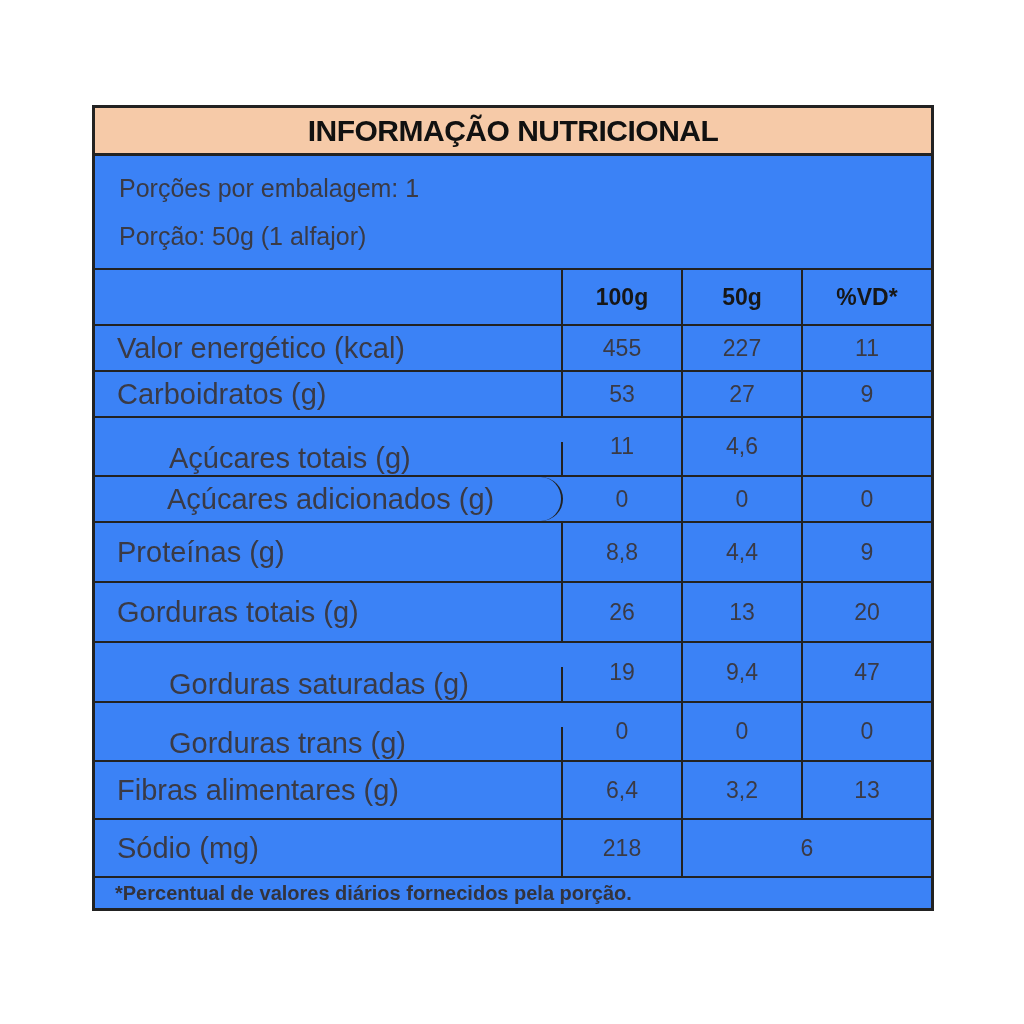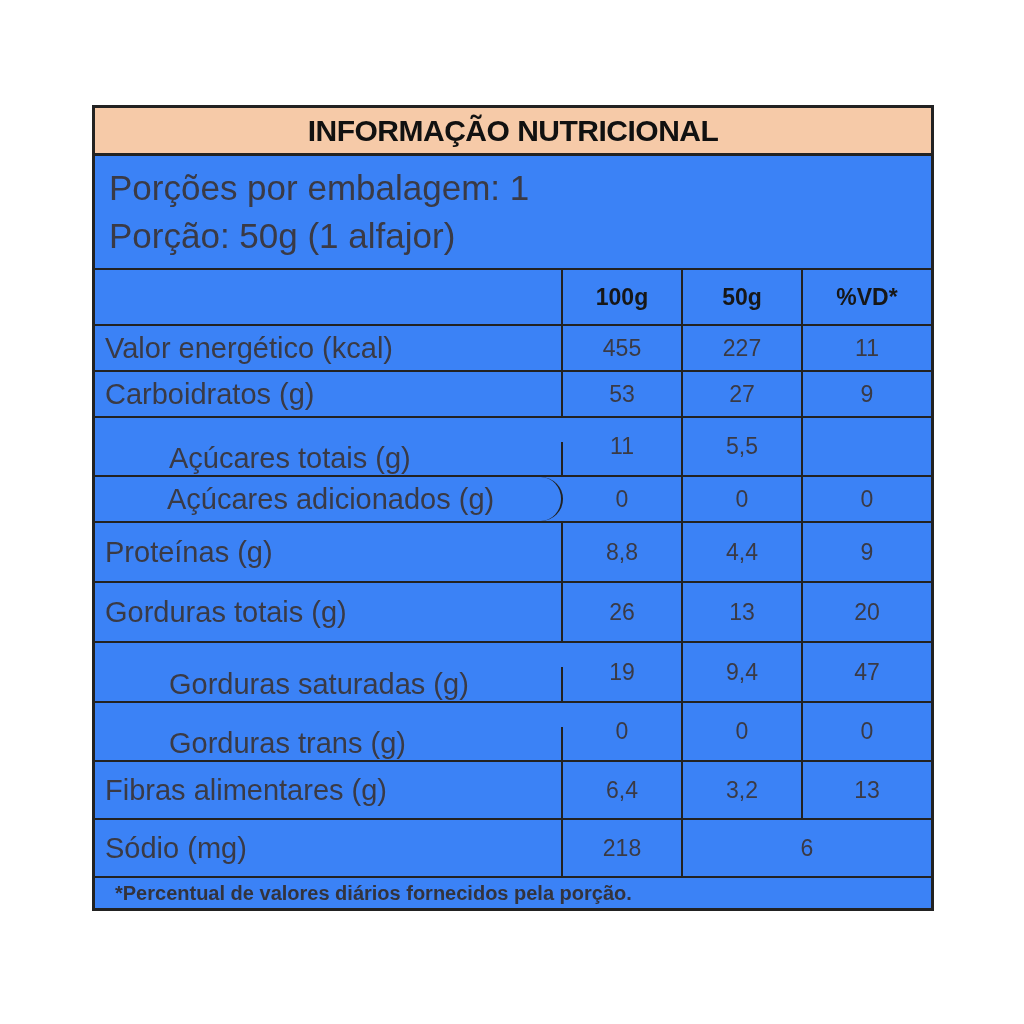--- a/index.html
+++ b/index.html
@@ -36,22 +36,22 @@
     align-items: center;
     justify-content: center;
     font-size: 30px;
     font-weight: bold;
     letter-spacing: -0.5px;
     color: var(--title-text);
   }
   .info-block {
     flex: 0 0 114px;
     border-bottom: 2px solid var(--border);
-    padding: 8px 0 0 14px;
-    font-size: 35px;
+    padding: 8px 0 0 24px;
+    font-size: 25px;
     color: var(--text);
   }
   .info-block .info-line { line-height: 48px; white-space: nowrap; }
   .row {
     display: flex;
     border-bottom: 2px solid var(--border);
     align-items: stretch;
   }
   .row:last-of-type { border-bottom: none; }
   .cell-label {
@@ -74,21 +74,21 @@
     justify-content: center;
     font-size: 23px;
     color: var(--text);
   }
   .cell-num.last { flex: 1 1 auto; border-right: none; }
   .header-row { flex: 0 0 56px; }
   .header-row .cell-num, .header-row .cell-label {
     font-weight: bold;
     color: #171717;
   }
-  .indent-0 { padding-left: 10px; }
+  .indent-0 { padding-left: 22px; }
   .indent-1 { padding-left: 74px; margin-top: 24px; }
   .indent-2 { padding-left: 72px; border-radius: 22px; }
   .r-48 { flex: 0 0 46px; }
   .r-50 { flex: 0 0 50px; }
   .r-58 { flex: 0 0 58px; }
   .r-60 { flex: 0 0 60px; }
   .footnote-row {
     flex: 1 1 auto;
     display: flex;
     align-items: center;
@@ -128,21 +128,21 @@
   <div class="row r-48">
     <div class="cell-label indent-0">Carboidratos (g)</div>
     <div class="cell-num">53</div>
     <div class="cell-num">27</div>
     <div class="cell-num last">9</div>
   </div>
 
   <div class="row r-50">
     <div class="cell-label indent-1">Açúcares totais (g)</div>
     <div class="cell-num">11</div>
-    <div class="cell-num">5,5</div>
+    <div class="cell-num">4,6</div>
     <div class="cell-num last"></div>
   </div>
 
   <div class="row r-48">
     <div class="cell-label indent-2">Açúcares adicionados (g)</div>
     <div class="cell-num">0</div>
     <div class="cell-num">0</div>
     <div class="cell-num last">0</div>
   </div>
 

